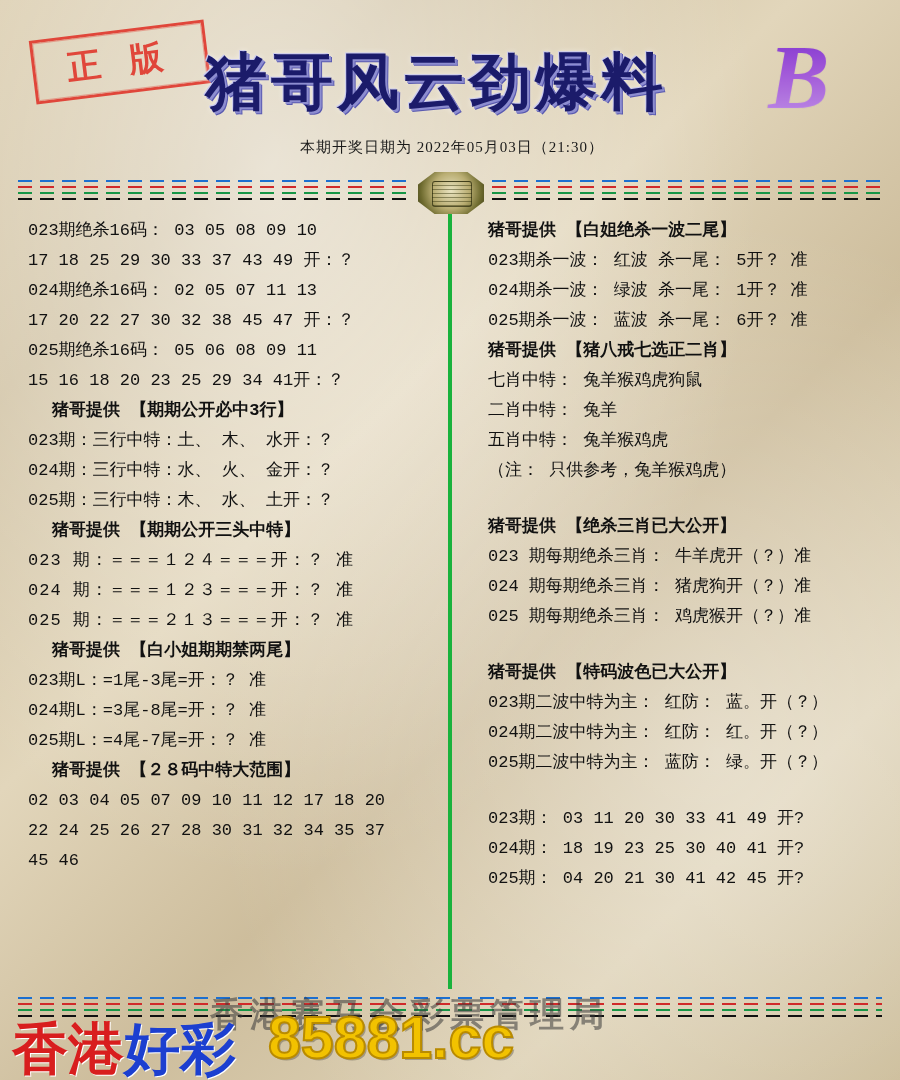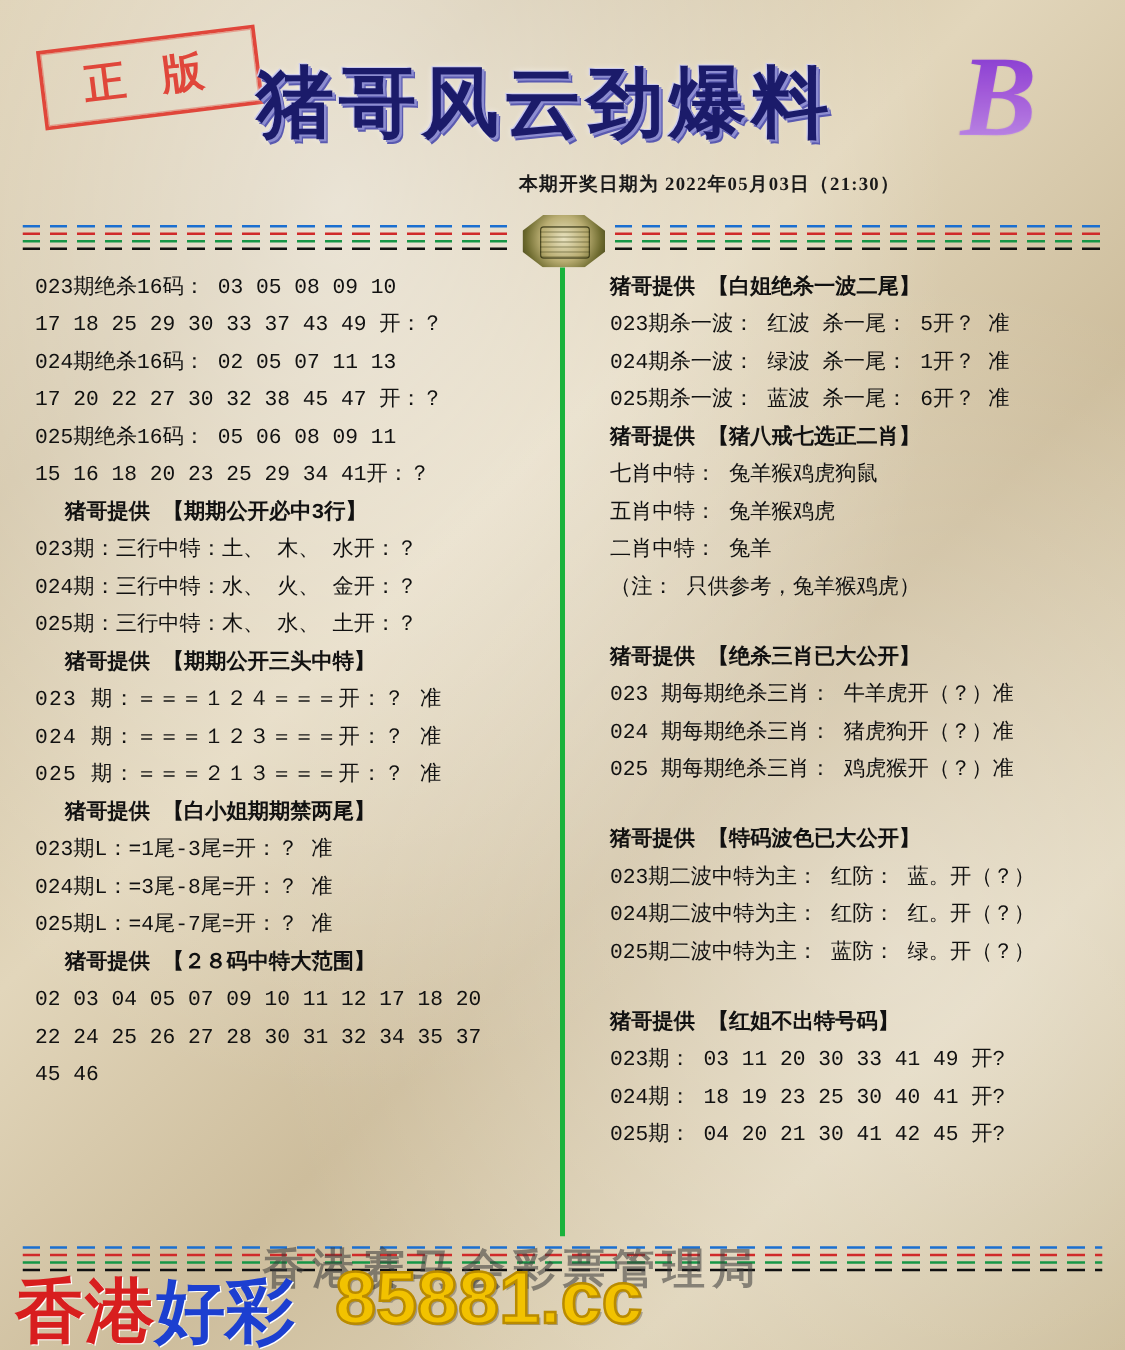--- a/index.html
+++ b/index.html
@@ -40,23 +40,22 @@
   .letter-b{
     position:absolute;left:768px;top:24px;
     font-size:92px;font-weight:bold;font-style:italic;
     font-family:"Liberation Serif",serif;
     background:linear-gradient(180deg,#7a2fd0 0%, #b36de0 45%, #e5c9f5 100%);
     -webkit-background-clip:text;background-clip:text;color:transparent;
     text-shadow:0 0 1px rgba(120,40,200,.3);
   }
   .subtitle{
     position:absolute;left:300px;top:138px;width:420px;
-    font-size:15px;color:#1a1a1a;letter-spacing:1px;text-align:right;
-    font-family:"Liberation Serif",serif;
-    font-weight:bold;
+    font-size:15px;color:#1a1a1a;letter-spacing:1px;text-align:left;
+    font-family:"Liberation Serif",serif;
   }
 
   
   .wave{position:absolute;height:26px;overflow:hidden;}
   .wave .ln{position:absolute;left:0;right:0;height:2px;}
   .wave .c1{background:repeating-linear-gradient(90deg,#1b6fd0 0 14px,rgba(0,0,0,0) 14px 22px);}
   .wave .c2{background:repeating-linear-gradient(90deg,#d02a2a 0 14px,rgba(0,0,0,0) 14px 22px);}
   .wave .c3{background:repeating-linear-gradient(90deg,#169646 0 14px,rgba(0,0,0,0) 14px 22px);}
   .wave .c4{background:repeating-linear-gradient(90deg,#111 0 14px,rgba(0,0,0,0) 14px 22px);}
 
@@ -160,35 +159,34 @@
     <div class="row">45 46</div>
   </div>
 
   <div class="col col-right">
     <div class="row hdr">猪哥提供 【白姐绝杀一波二尾】</div>
     <div class="row">023期杀一波：  红波  杀一尾： 5开？ 准</div>
     <div class="row">024期杀一波：  绿波  杀一尾： 1开？ 准</div>
     <div class="row">025期杀一波：  蓝波  杀一尾： 6开？ 准</div>
     <div class="row hdr">猪哥提供 【猪八戒七选正二肖】</div>
     <div class="row">七肖中特：   兔羊猴鸡虎狗鼠</div>
+    <div class="row">二肖中特：   兔羊</div>
     <div class="row">五肖中特：   兔羊猴鸡虎</div>
-    <div class="row">二肖中特：   兔羊</div>
     <div class="row">（注： 只供参考，兔羊猴鸡虎）</div>
     <div class="gap-lg"></div>
     <div class="row hdr">猪哥提供 【绝杀三肖已大公开】</div>
     <div class="row">023 期每期绝杀三肖：  牛羊虎开（？）准</div>
     <div class="row">024 期每期绝杀三肖：  猪虎狗开（？）准</div>
     <div class="row">025 期每期绝杀三肖：  鸡虎猴开（？）准</div>
     <div class="gap-lg"></div>
     <div class="row hdr">猪哥提供 【特码波色已大公开】</div>
     <div class="row">023期二波中特为主：  红防： 蓝。开（？）</div>
     <div class="row">024期二波中特为主：  红防： 红。开（？）</div>
     <div class="row">025期二波中特为主：  蓝防： 绿。开（？）</div>
     <div class="gap-lg"></div>
-    <div class="row hdr">猪哥提供 【红姐不出特号码】</div>
     <div class="row">023期： 03  11  20   30  33  41 49 开?</div>
     <div class="row">024期： 18  19  23   25  30  40 41 开?</div>
     <div class="row">025期： 04  20  21   30  41  42 45 开?</div>
   </div>
 
   <div class="wave bottom-wave">
     <div class="ln c1" style="top:2px;"></div>
     <div class="ln c2" style="top:8px;"></div>
     <div class="ln c3" style="top:14px;"></div>
     <div class="ln c4" style="top:20px;"></div>

